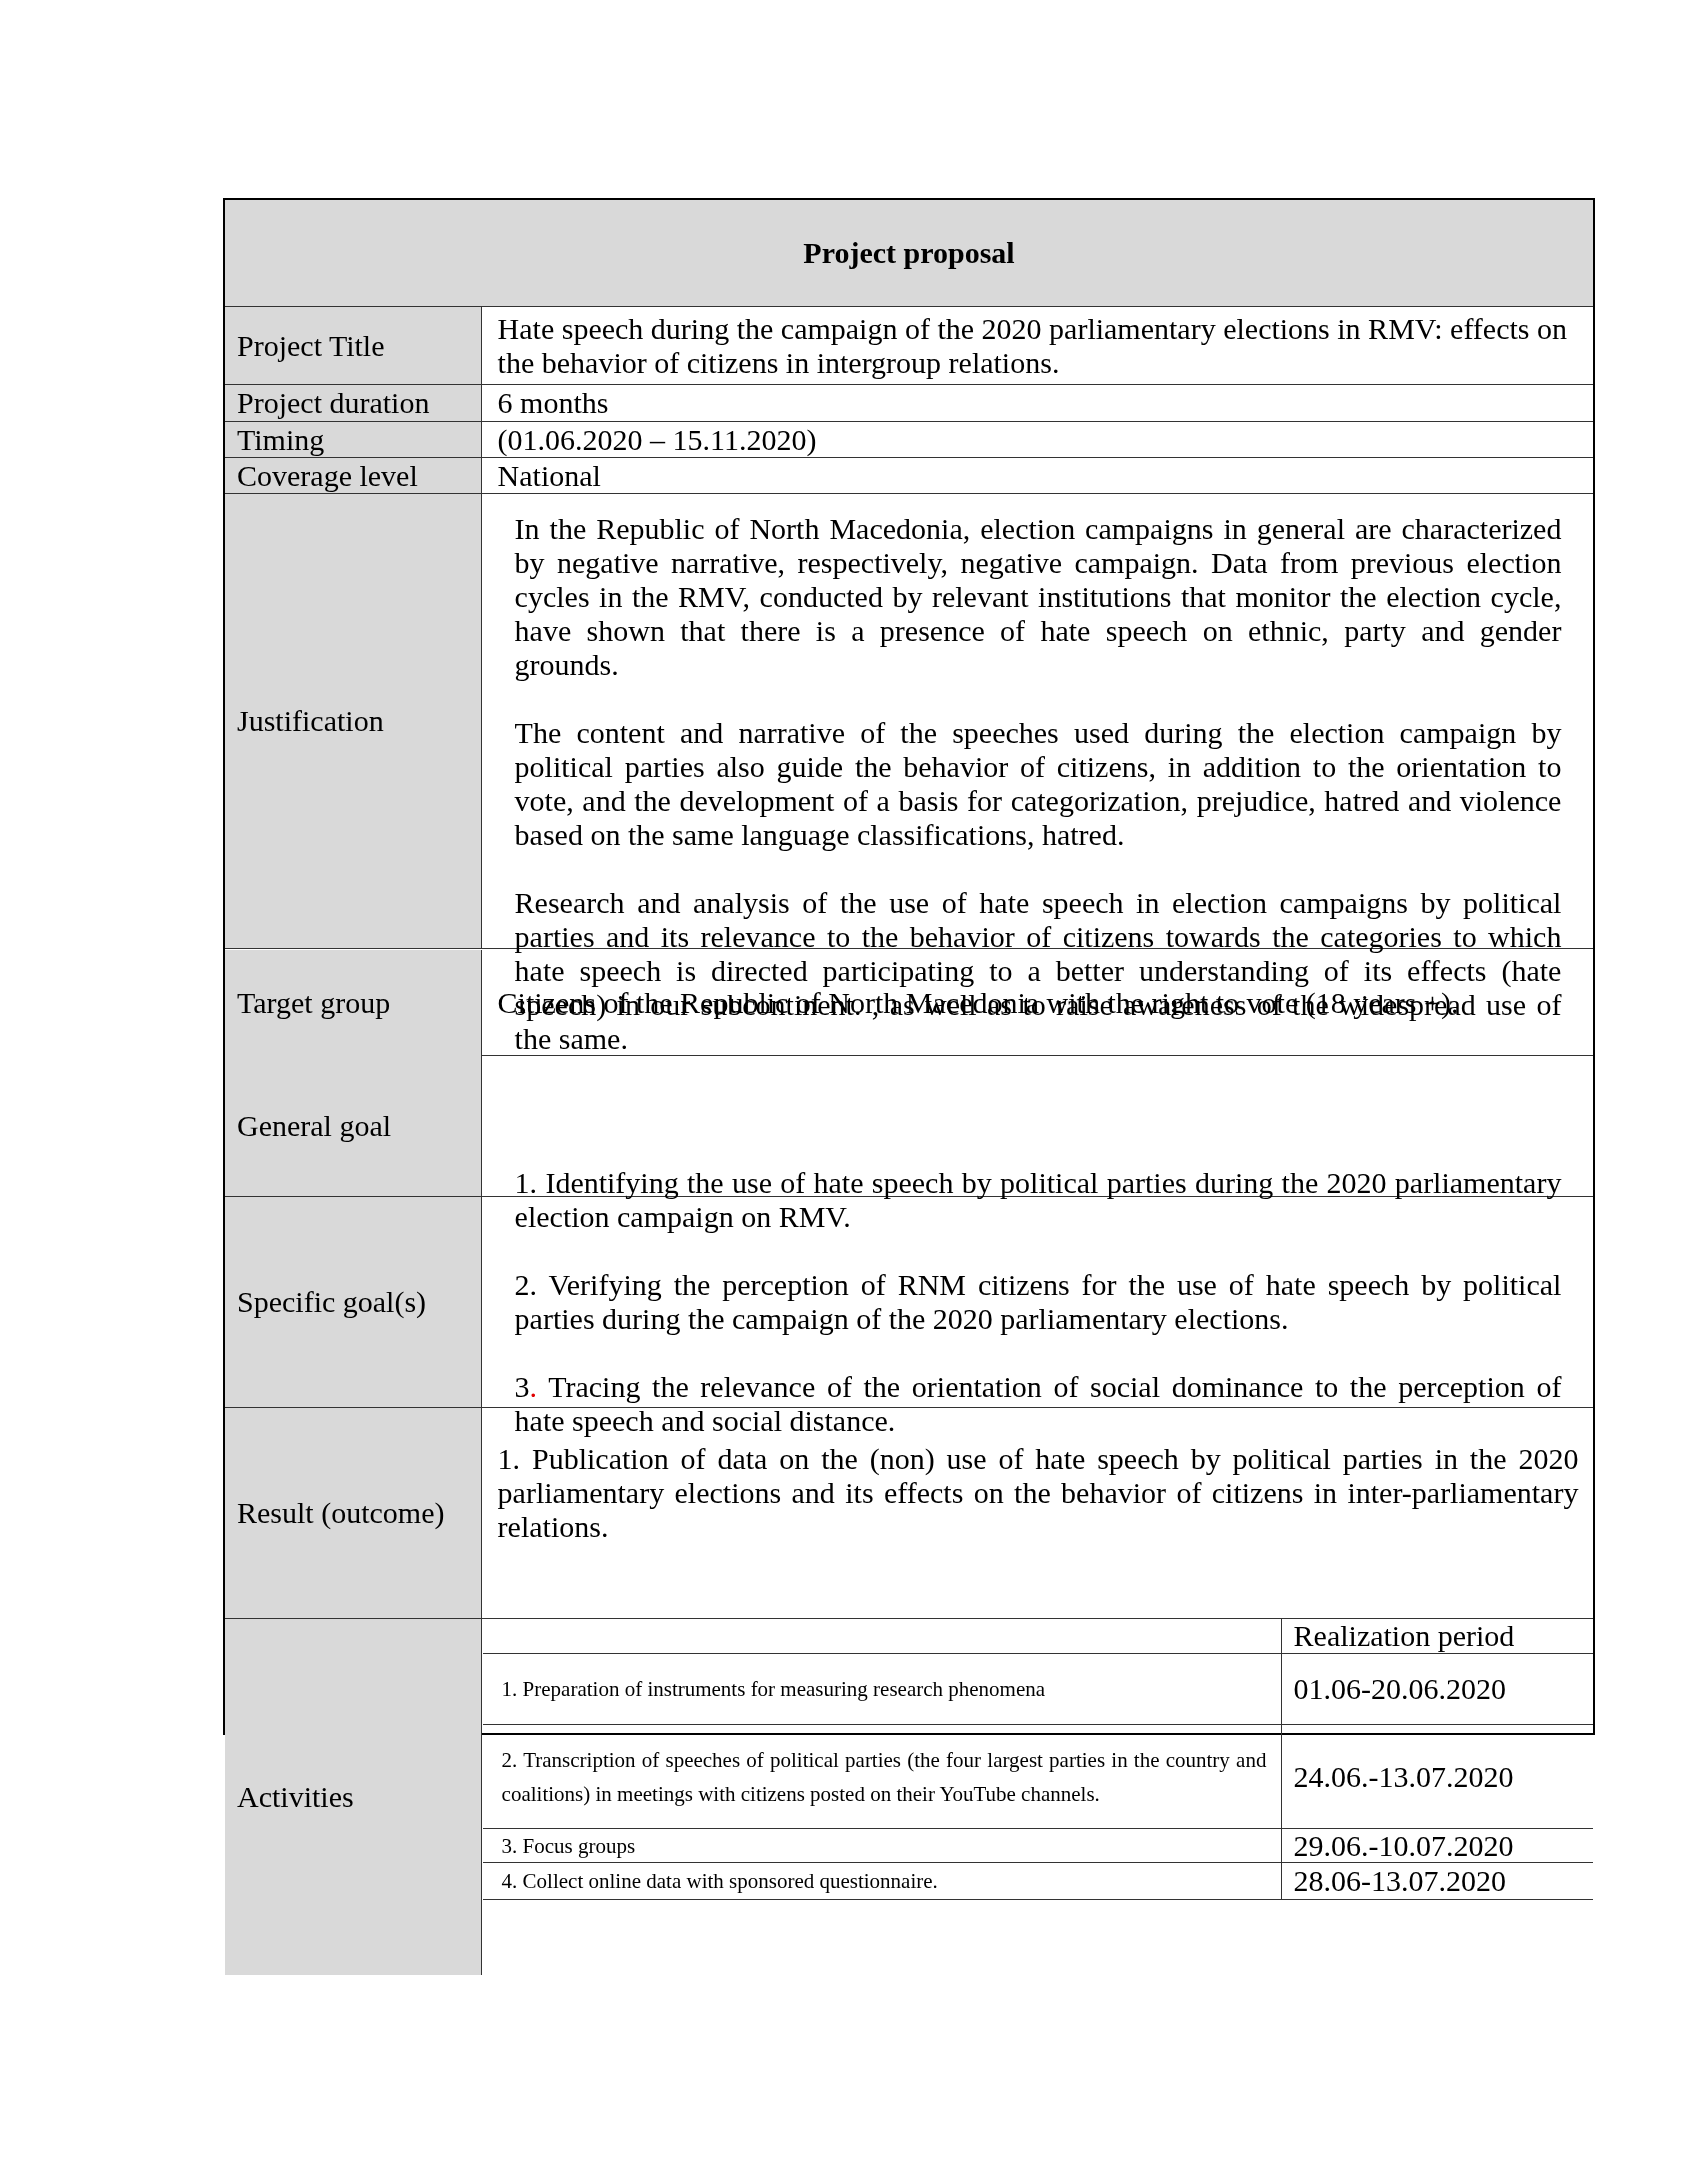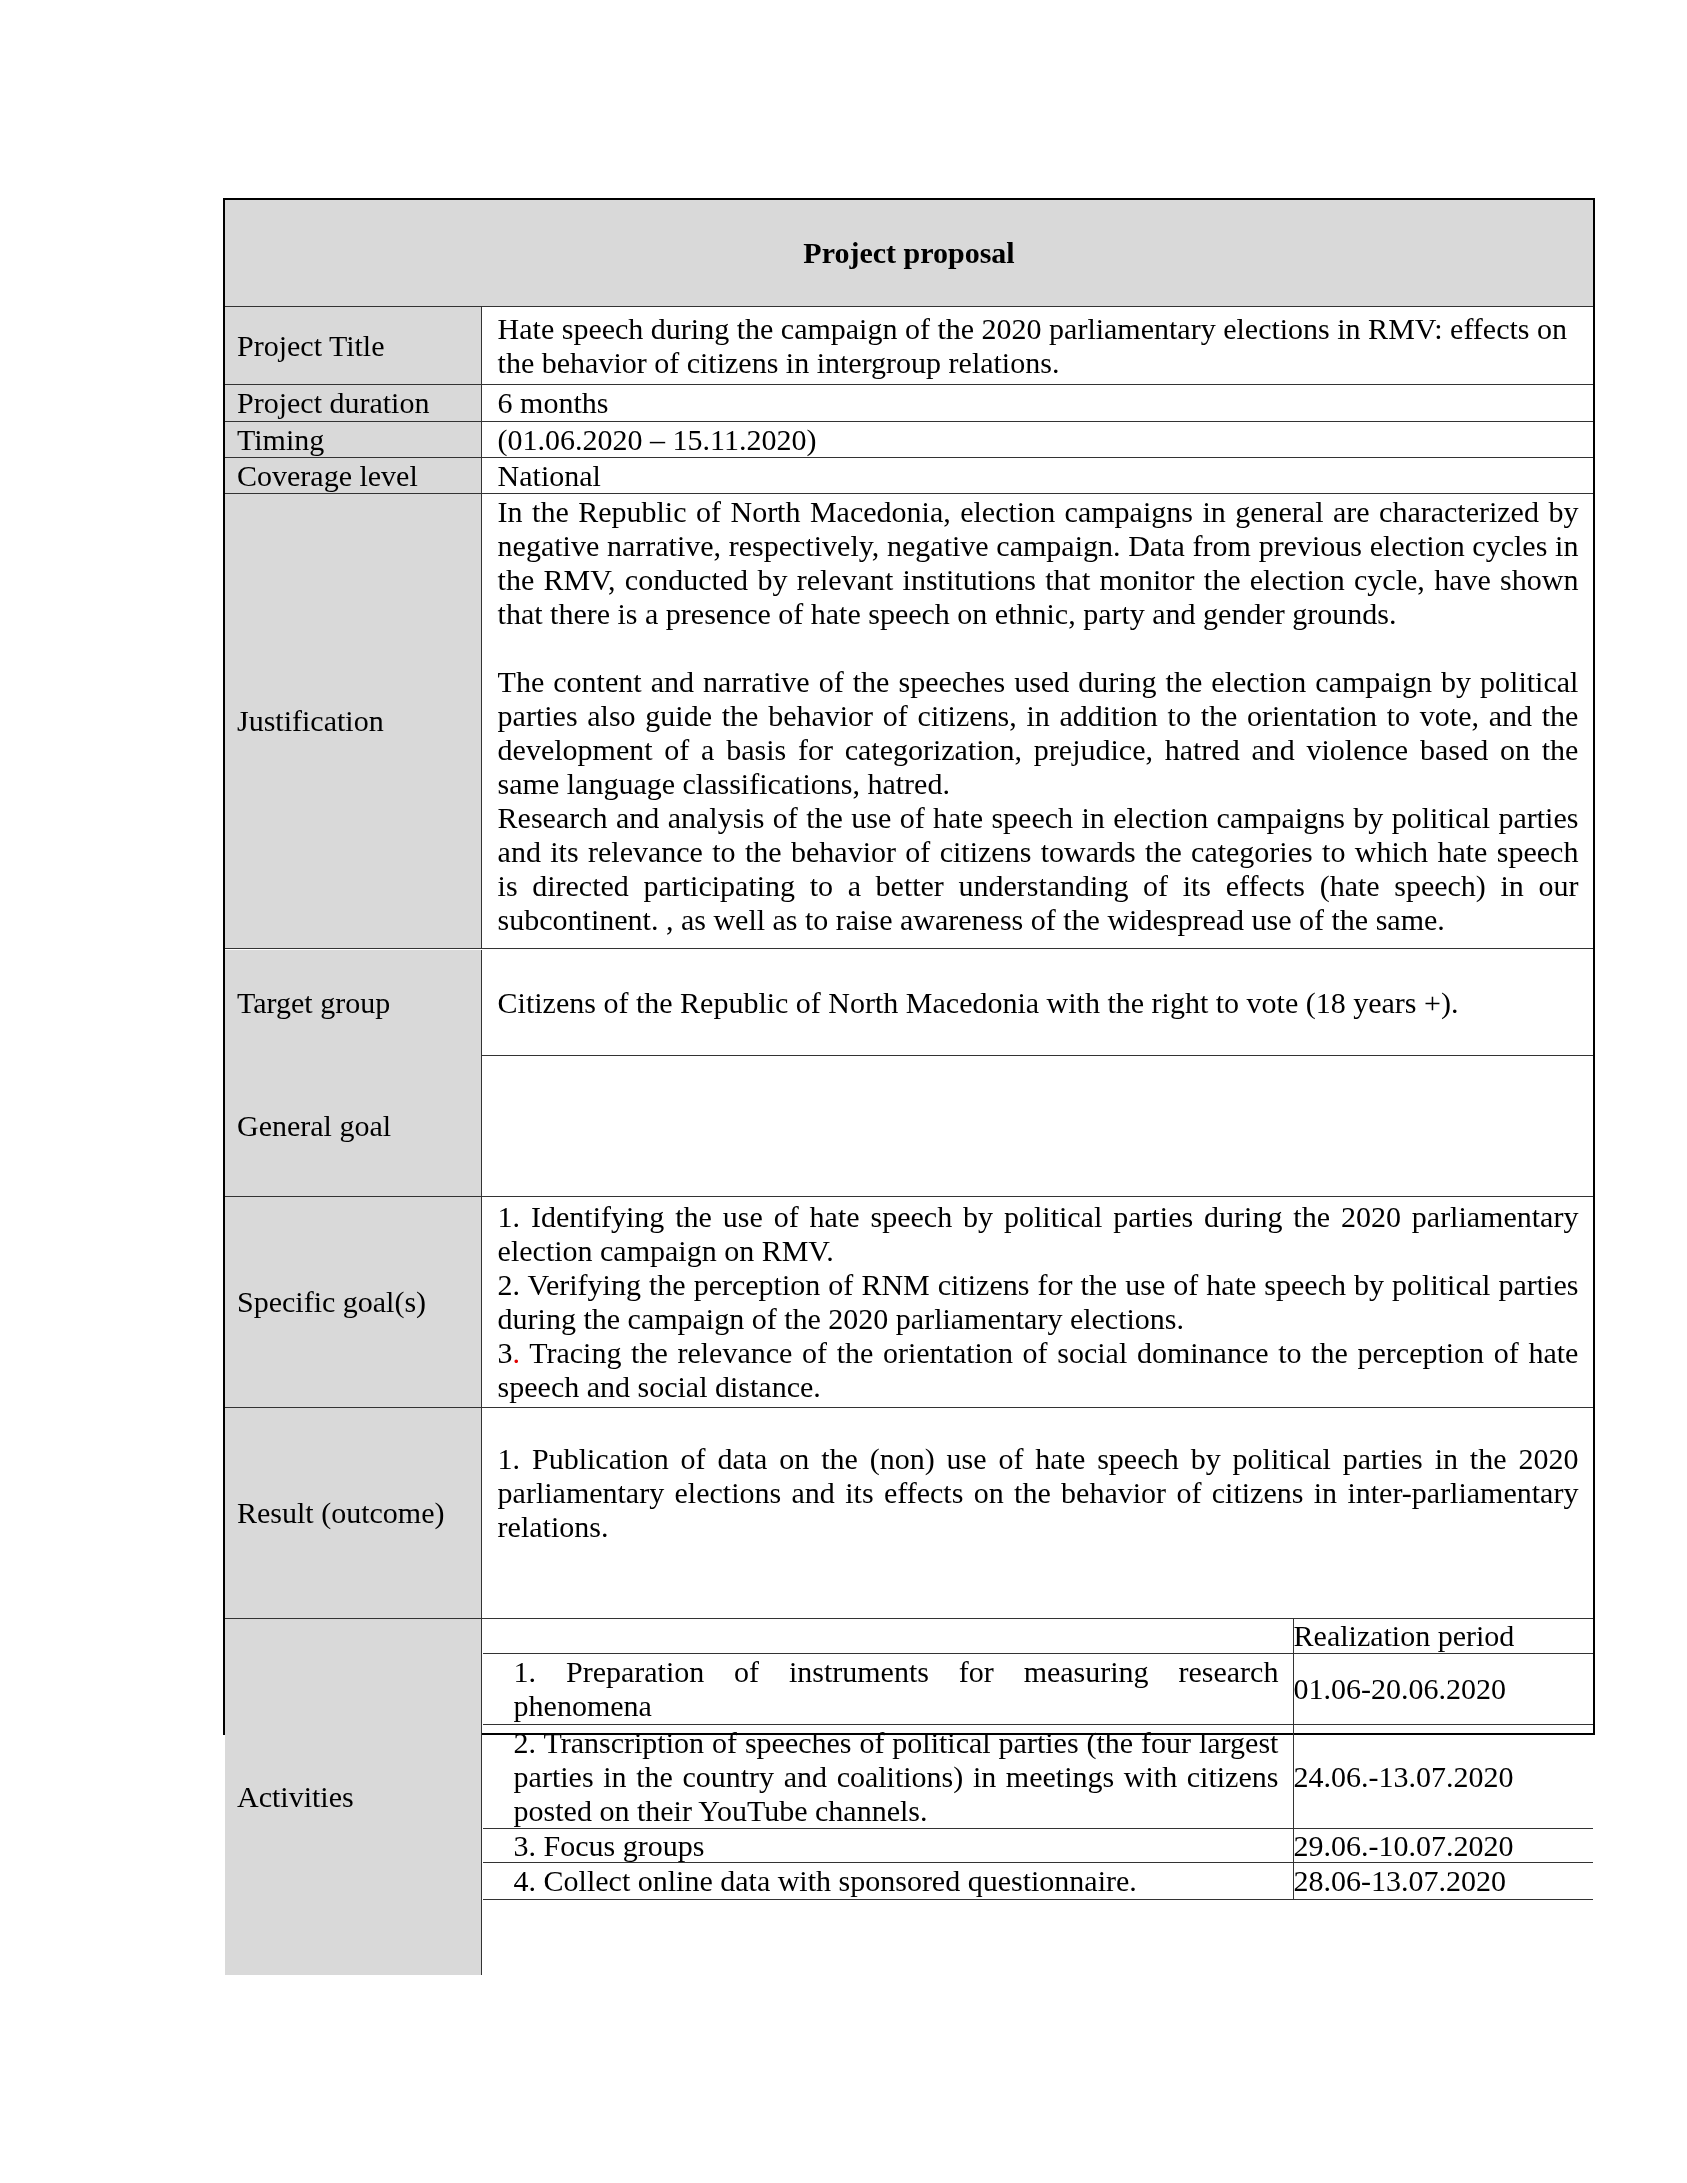--- a/index.html
+++ b/index.html
@@ -67,43 +67,43 @@
       box-sizing: border-box;
       padding: 0 14.6px 0 14.6px;
       font-size: 30px;
       line-height: 34px;
       display: flex;
       flex-direction: column;
       justify-content: center;
     }
     .value.top { justify-content: flex-start; }
     .justify { text-align: justify; text-align-last: left; }
-    .para { margin: 0; font-family: Liberation Serif, serif; }
+    .para { margin: 17px; font-family: Liberation Serif, serif; }
     .gap { height: 34px; }
     .red-dot { color: #e00000; }
 
     
     .act-grid {
       position: absolute;
       left: 258px; top: 0; right: 0; bottom: 0;
     }
     .act-row {
       position: absolute;
       left: 0; right: 0;
       border-bottom: 1.3px solid #333;
       box-sizing: border-box;
     }
     .act-row.last { border-bottom: none; }
     .act-desc {
       position: absolute;
-      left: 16px; top: 0; bottom: 0;
+      left: 4px; top: 0; bottom: 0;
       width: 795px;
       box-sizing: border-box;
       padding: 0 14.6px;
-      font-size: 30px;
+      font-size: 21px;
       line-height: 34px;
       display: flex;
       flex-direction: column;
       justify-content: center;
       text-align: justify;
       text-align-last: left;
       border-right: 1.3px solid #333;
     }
     .act-period {
       position: absolute;

